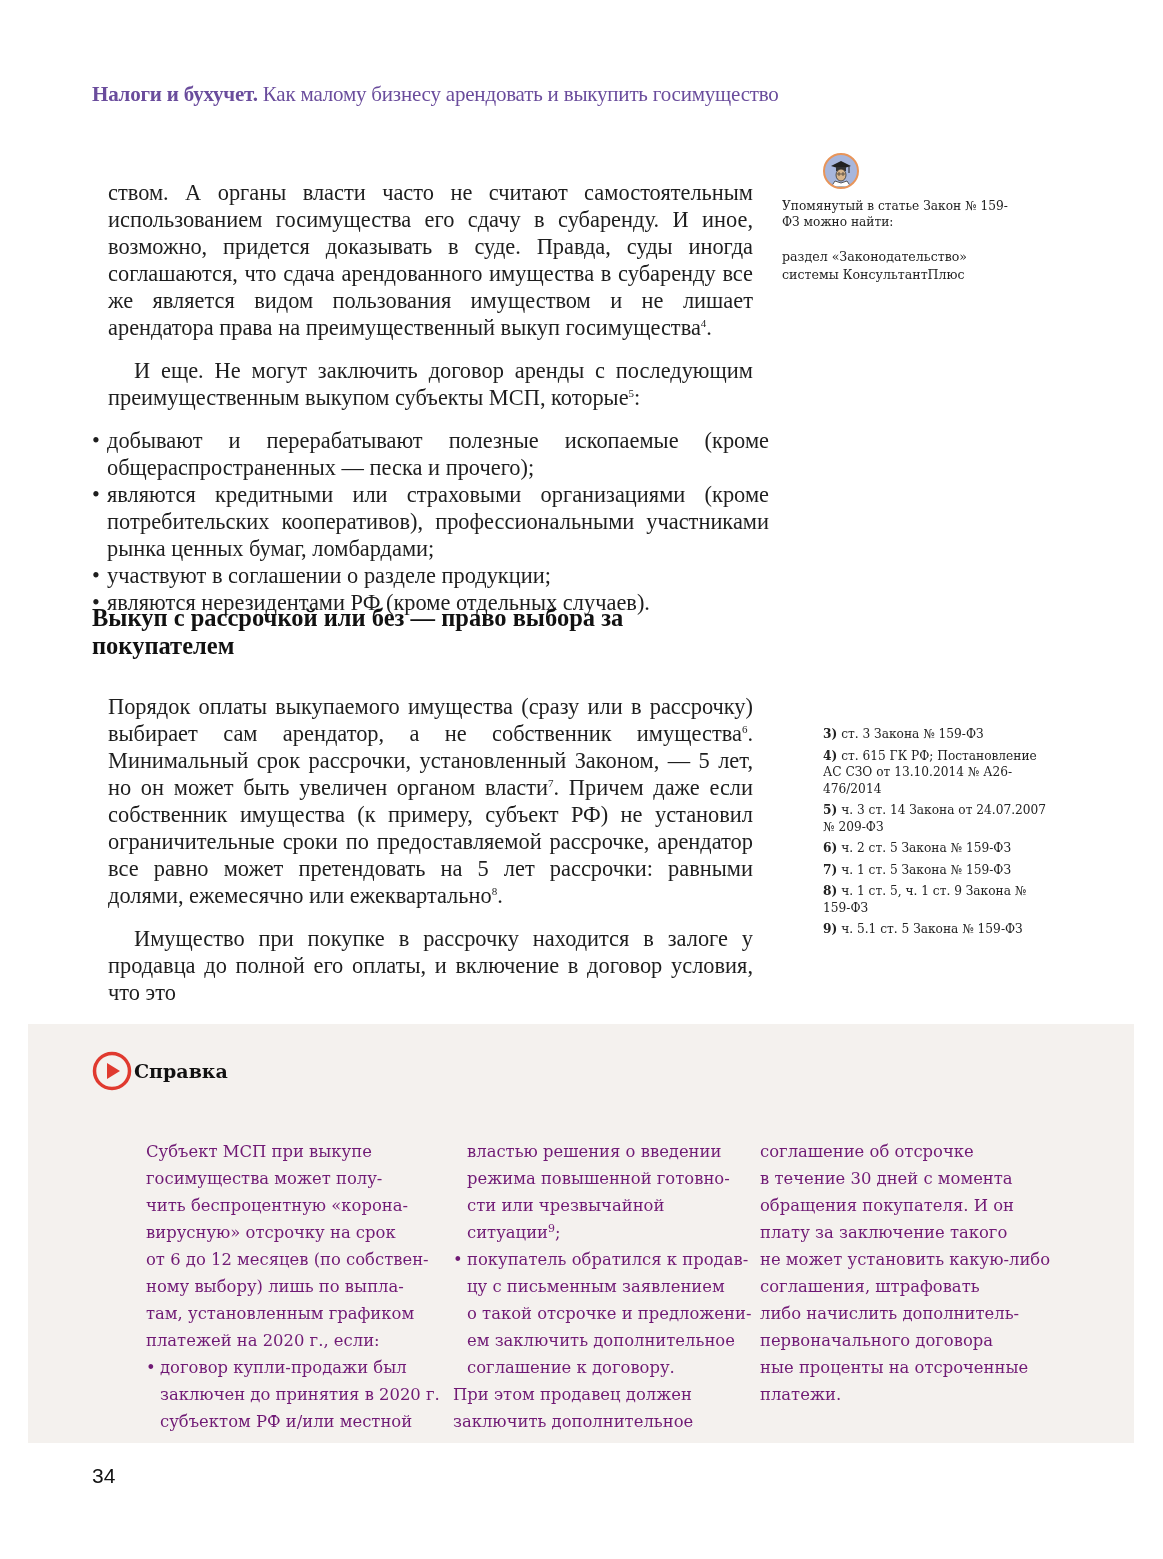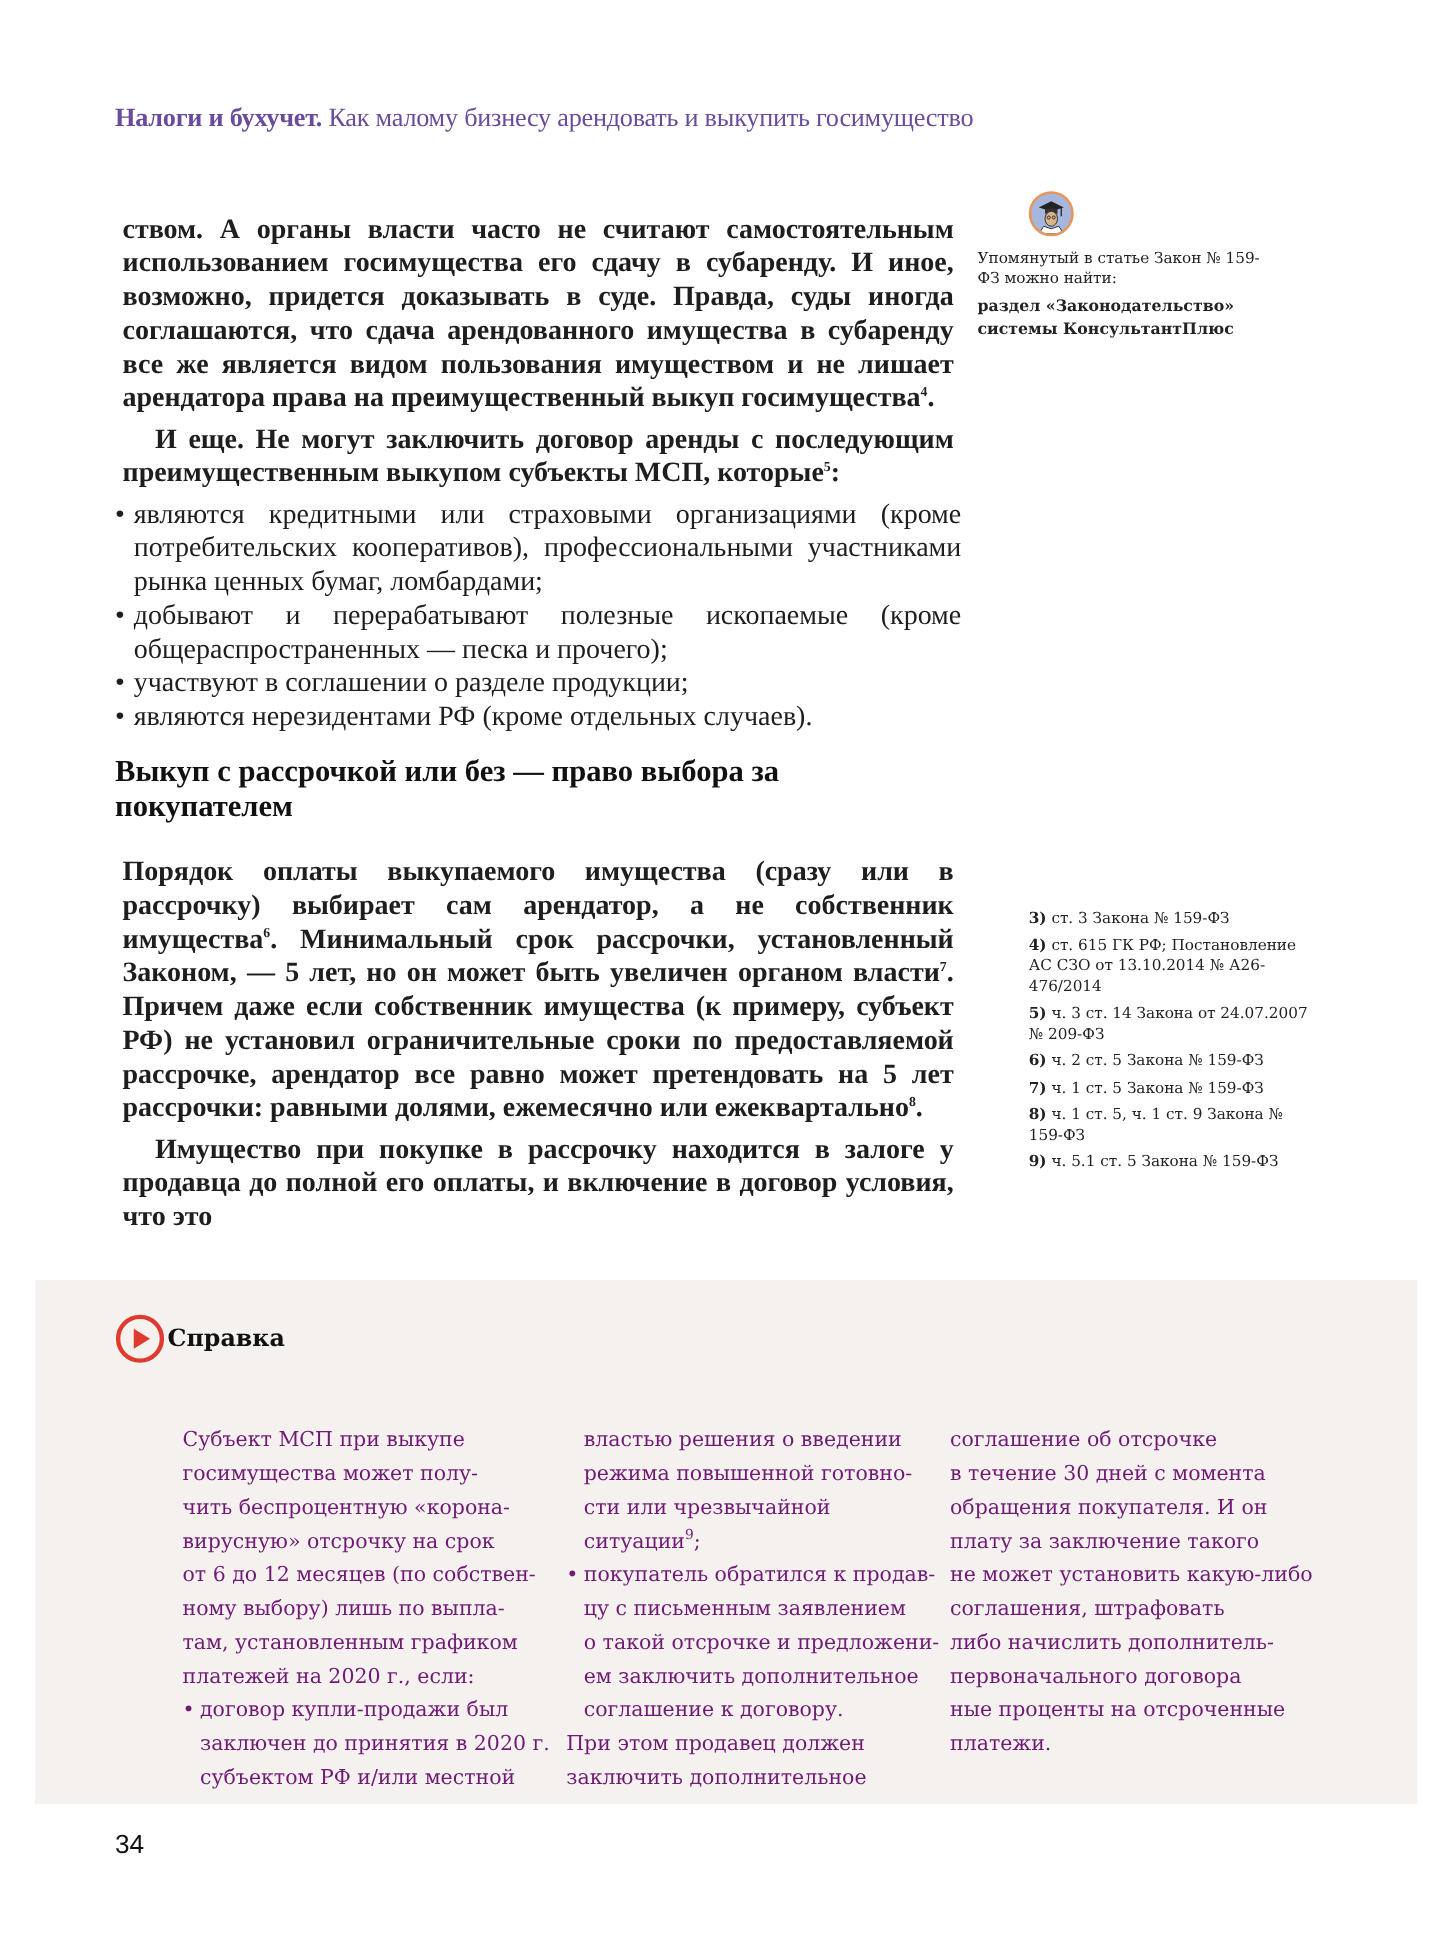--- a/index.html
+++ b/index.html
@@ -13,40 +13,40 @@
     font-family: "Liberation Serif", serif; font-size: 21px;
     color: #6a4c9c; white-space: nowrap; letter-spacing: -0.2px;
   }
   .running-head .rh-bold { font-weight: bold; }
 
   .main-col {
     position: absolute; left: 92px; width: 677px;
     font-family: "Liberation Serif", serif; font-size: 22.4px;
     line-height: 27px; color: #1e1e1e; text-align: justify;
   }
-  .main-col p { margin: 6px; font-weight: bold; }
+  .main-col p { margin: 16px; }
   .indent { text-indent: 26px; }
   sup { font-size: 11px; line-height: 0; vertical-align: super; }
   ul.bullets { list-style: none; margin: 0; padding: 0; }
   ul.bullets li { position: relative; padding-left: 15px; }
   ul.bullets li::before {
     content: "•"; position: absolute; left: 0; top: 0;
   }
 
   .heading {
     position: absolute; left: 92px; top: 604px; width: 660px;
     font-family: "Liberation Serif", serif; font-weight: bold;
     font-size: 24.5px; line-height: 28px; color: #111;
   }
 
   .side-note {
     position: absolute; left: 782px; top: 198px; width: 230px;
     font-family: "DejaVu Serif", serif; font-size: 12.2px; line-height: 16px; color: #222;
   }
-  .side-note .strong { font-weight: bold; margin-top: 6px; font-size: 12.6px; line-height: 18px; }
+  .side-note .strong { font-weight: normal; margin-top: 18px; font-size: 12.6px; line-height: 18px; }
   .avatar {
     position: absolute; left: 823px; top: 153px; width: 36px; height: 36px;
     border-radius: 50%; background: #a7b6dc; border: 2px solid #e8955a; box-sizing: border-box;
     overflow: hidden;
   }
 
   .footnotes {
     position: absolute; left: 823px; top: 726px; width: 230px;
     font-family: "DejaVu Serif", serif; font-size: 12.2px; line-height: 16.5px; color: #222;
   }
@@ -89,22 +89,22 @@
 
 <div class="running-head">
   <span class="rh-bold">Налоги и бухучет.</span>
   <span>Как малому бизнесу арендовать и выкупить госимущество</span>
 </div>
 
 <div class="main-col" style="top:163px;">
   <p><span>ством. А органы власти часто не считают самостоятельным использованием госимущества его сдачу в субаренду. И иное, возможно, придется доказывать в суде. Правда, суды иногда соглашаются, что сдача арендованного имущества в субаренду все же является видом пользования имуществом и не лишает арендатора права на преимущественный выкуп госимущества</span><sup>4</sup>.</p>
   <p class="indent"><span>И еще. Не могут заключить договор аренды с последующим преимущественным выкупом субъекты МСП, которые</span><sup>5</sup>:</p>
   <ul class="bullets">
+    <li>добывают и перерабатывают полезные ископаемые (кроме общераспространенных — песка и прочего);</li>
     <li>являются кредитными или страховыми организациями (кроме потребительских кооперативов), профессиональными участниками рынка ценных бумаг, ломбардами;</li>
-    <li>добывают и перерабатывают полезные ископаемые (кроме общераспространенных — песка и прочего);</li>
     <li>участвуют в соглашении о разделе продукции;</li>
     <li>являются нерезидентами РФ (кроме отдельных случаев).</li>
   </ul>
 </div>
 
 <h2 class="heading" style="margin:0;">Выкуп с рассрочкой или без — право выбора за покупателем</h2>
 
 <div class="main-col" style="top:677px;">
   <p><span>Порядок оплаты выкупаемого имущества (сразу или в рассрочку) выбирает сам арендатор, а не собственник имущества</span><sup>6</sup><span>. Минимальный срок рассрочки, установленный Законом, — 5 лет, но он может быть увеличен органом власти</span><sup>7</sup><span>. Причем даже если собственник имущества (к примеру, субъект РФ) не установил ограничительные сроки по предоставляемой рассрочке, арендатор все равно может претендовать на 5 лет рассрочки: равными долями, ежемесячно или ежеквартально</span><sup>8</sup>.</p>
   <p class="indent">Имущество при покупке в рассрочку находится в залоге у продавца до полной его оплаты, и включение в договор условия, что это</p>

